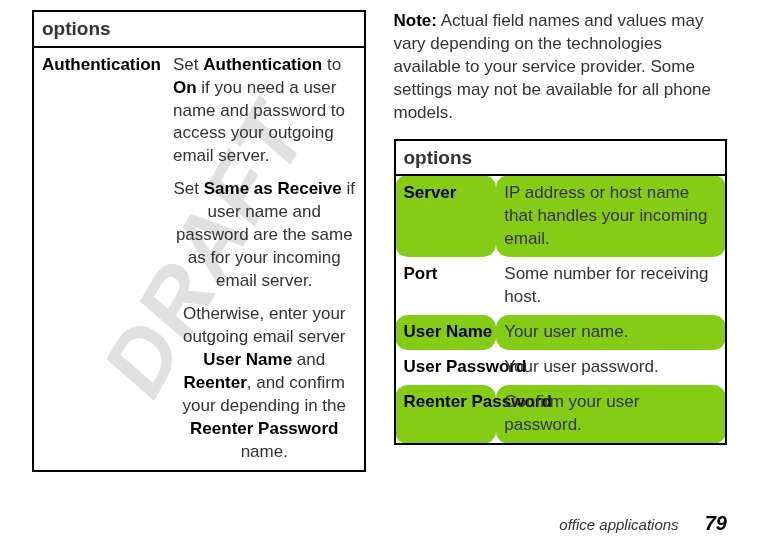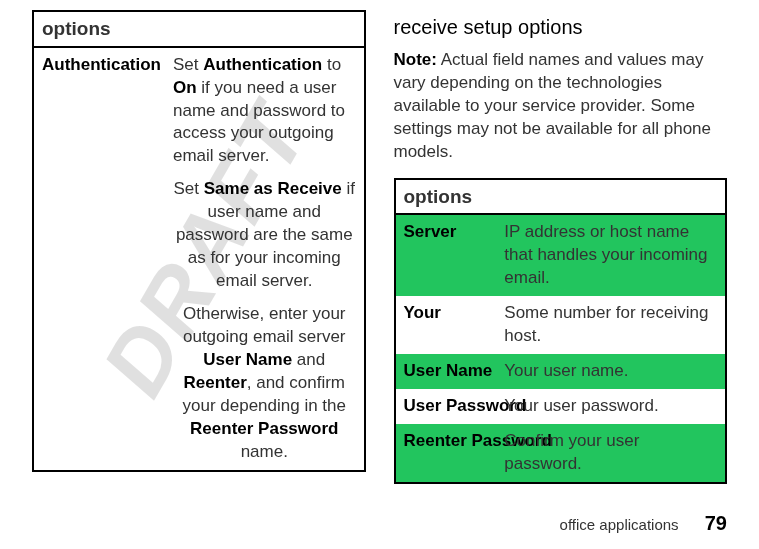--- a/index.html
+++ b/index.html
@@ -52,30 +52,31 @@
     font-weight: bold;
     font-size: 19px;
     background: #fff;
   }
   .opt-table td {
     vertical-align: top;
     padding: 6px 8px;
     font-size: 17px;
     line-height: 1.35;
     color: #333;
+    border-radius: 13px;
   }
   .opt-table .label {
     font-family: "Arial Narrow", Arial, sans-serif;
     font-weight: bold;
     color: #000;
     font-stretch: condensed;
     white-space: nowrap;
     padding-right: 4px;
   }
-  .opt-table tr.striped td { background: #22c55e; }
+  .opt-table tr.striped td { background: #84cc16; }
 
   .cond {
     font-family: "Arial Narrow", Arial, sans-serif;
     font-weight: bold;
     font-stretch: condensed;
     color: #000;
   }
 
   .para { margin-top: 10px; text-align: center; }
 
@@ -93,20 +94,21 @@
     margin-bottom: 14px;
   }
   .note b { font-weight: bold; color: #000000; }
 
   .footer {
     position: absolute;
     right: 32px;
     bottom: 14px;
     font-size: 15px;
     color: #333;
+    font-style: italic;
   }
   .footer .pg {
     font-weight: 900;
     font-size: 20px;
     color: #000;
     margin-left: 22px;
   }
 </style>
 </head>
 <body>
@@ -135,39 +137,38 @@
           <div class="para">
             <span>Otherwise, enter your outgoing email server </span><span class="cond">User Name</span><span> and </span><span class="cond">Reenter</span><span>, and confirm your depending in the </span><span class="cond">Reenter Password</span><span> name.</span>
           </div>
         </td>
       </tr>
     </tbody>
       </table>
   </div>
 
   <div class="col">
-    <h3 class="section-title">receive setup options</h3>
     <p class="note">
       <b>Note:</b><span> Actual field names and values may vary depending on the technologies available to your service provider. Some settings may not be available for all phone models.</span>
     </p>
 
     <table class="opt-table">
       <tbody>
           <tr class="hdr">
         <td colspan="2">options</td>
       </tr>
 
 
       <tr class="striped">
         <td class="label">Server</td>
         <td>IP address or host name that handles your incoming email.</td>
       </tr>
 
       <tr>
-        <td class="label">Your</td>
+        <td class="label">Port</td>
         <td>Some number for receiving host.</td>
       </tr>
 
       <tr class="striped">
         <td class="label">User Name</td>
         <td>Your user name.</td>
       </tr>
 
       <tr>
         <td class="label">

